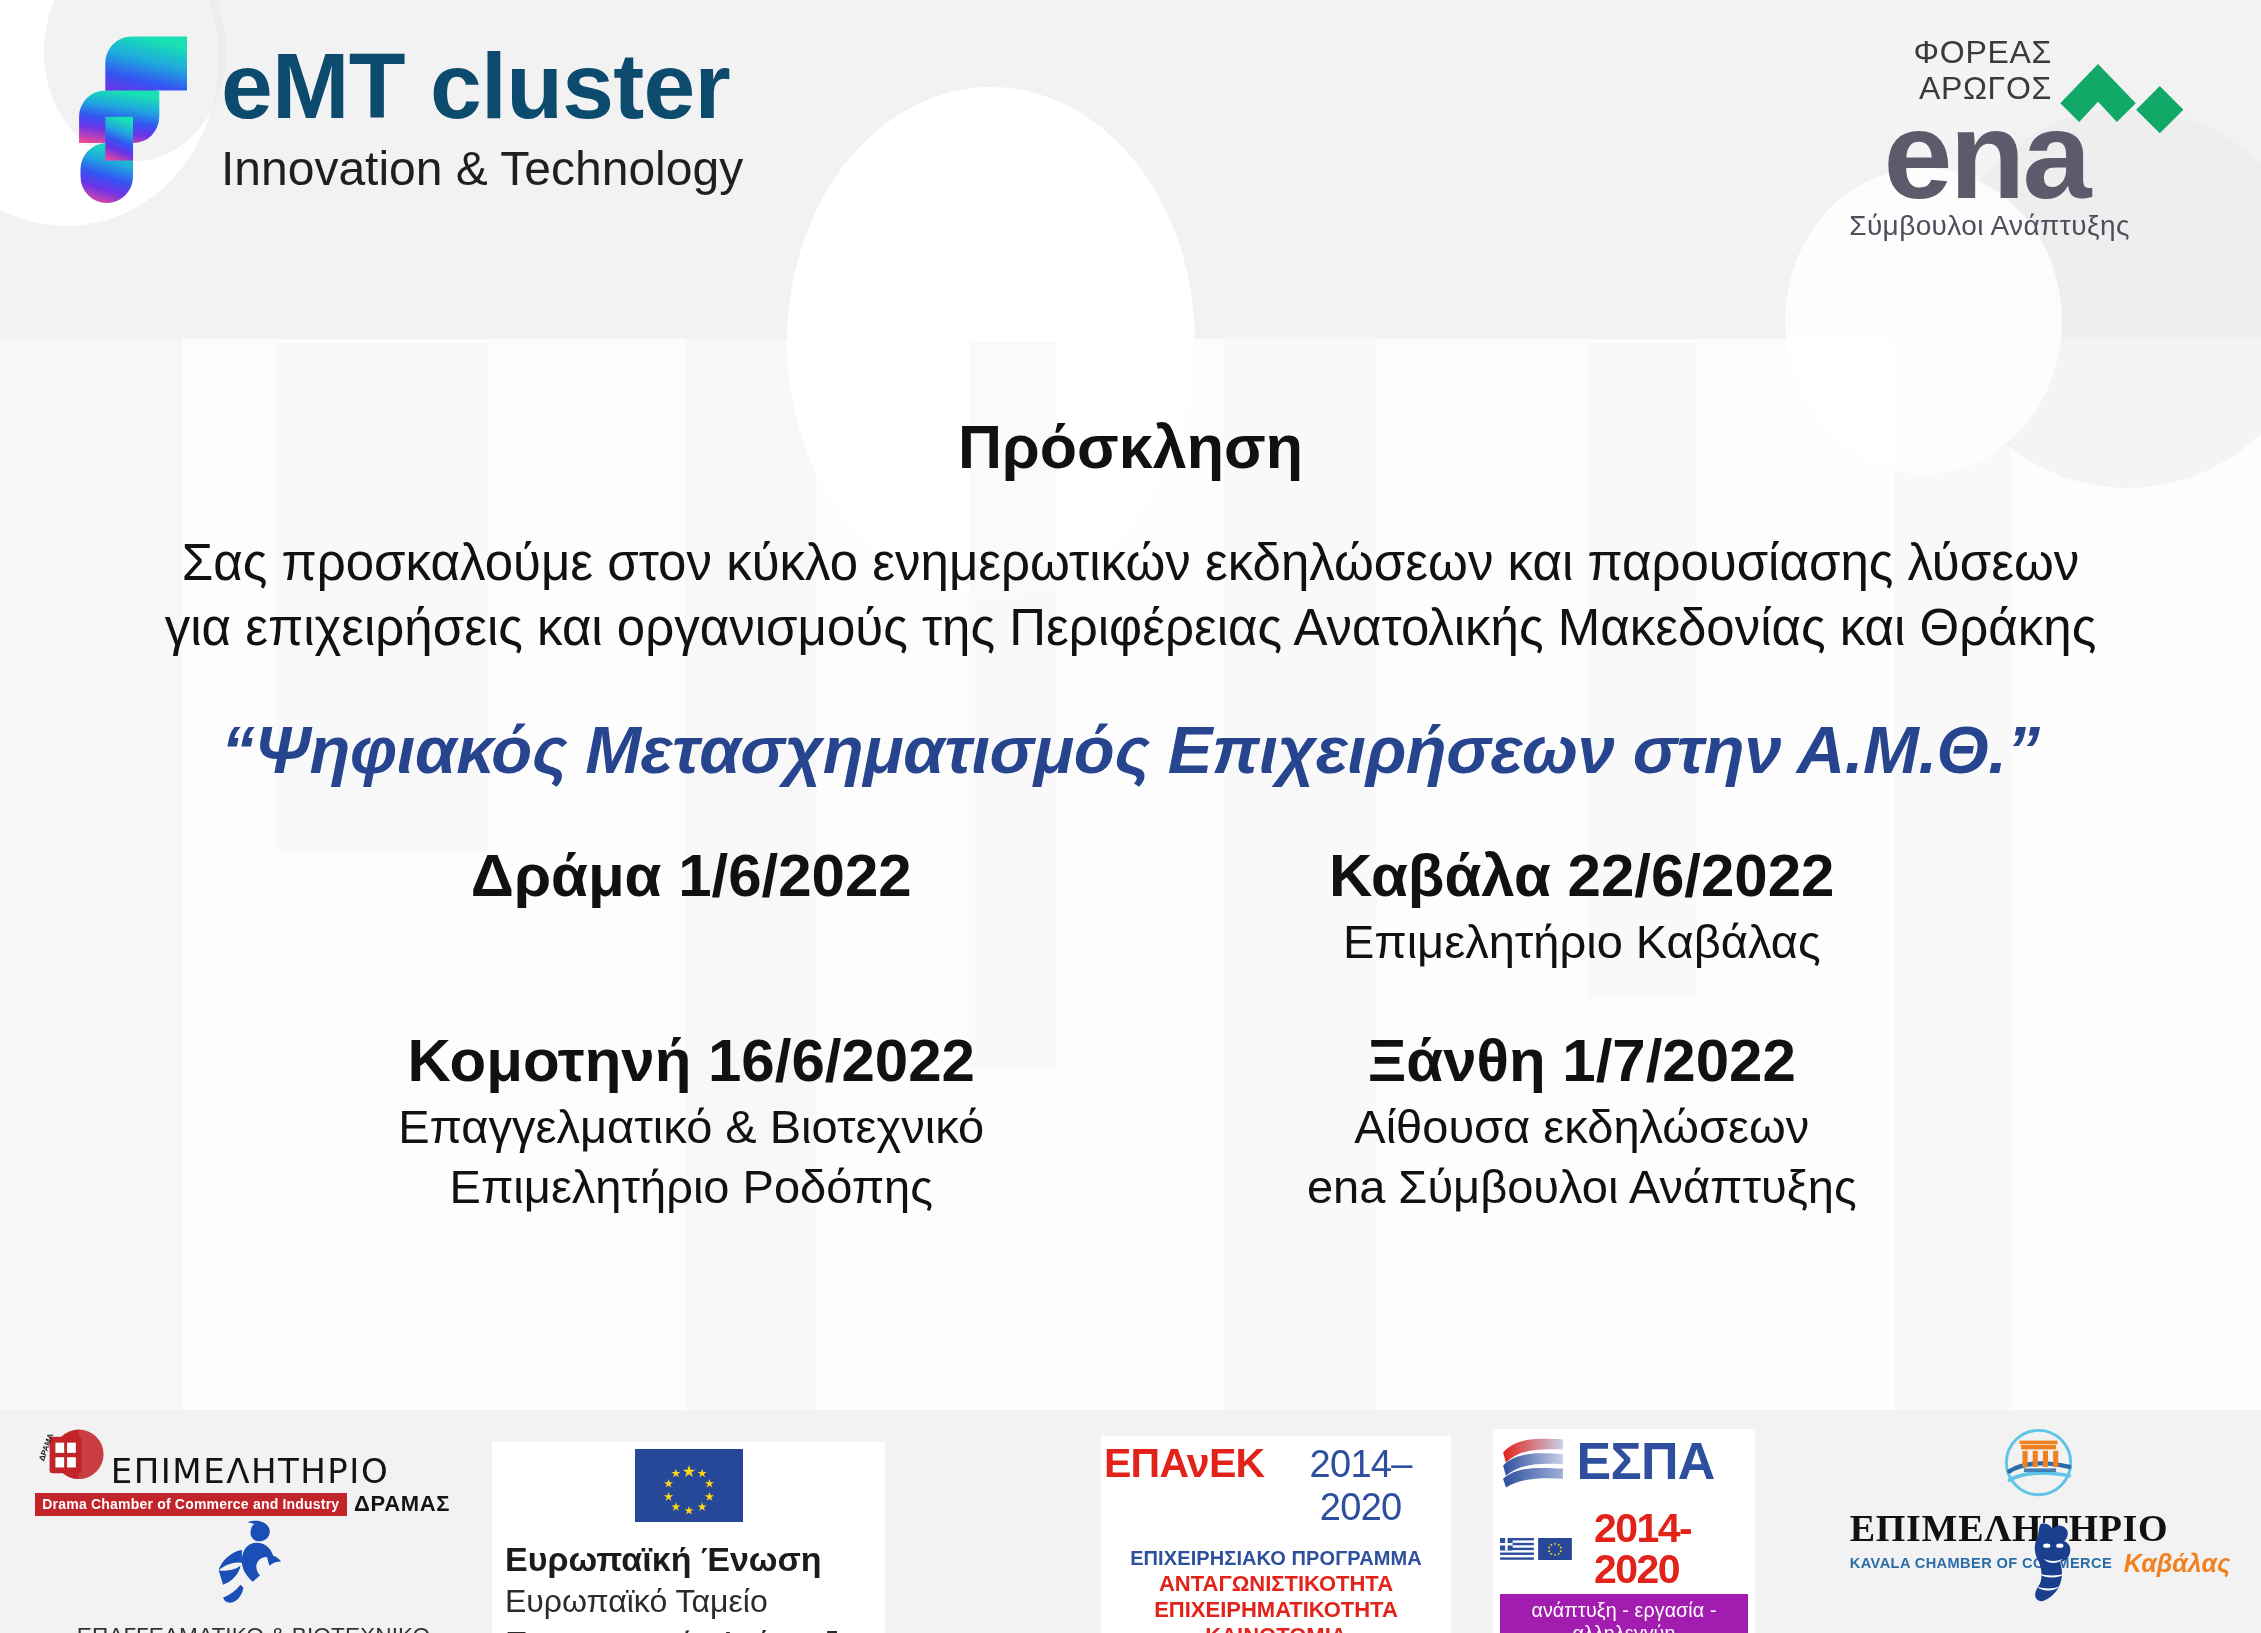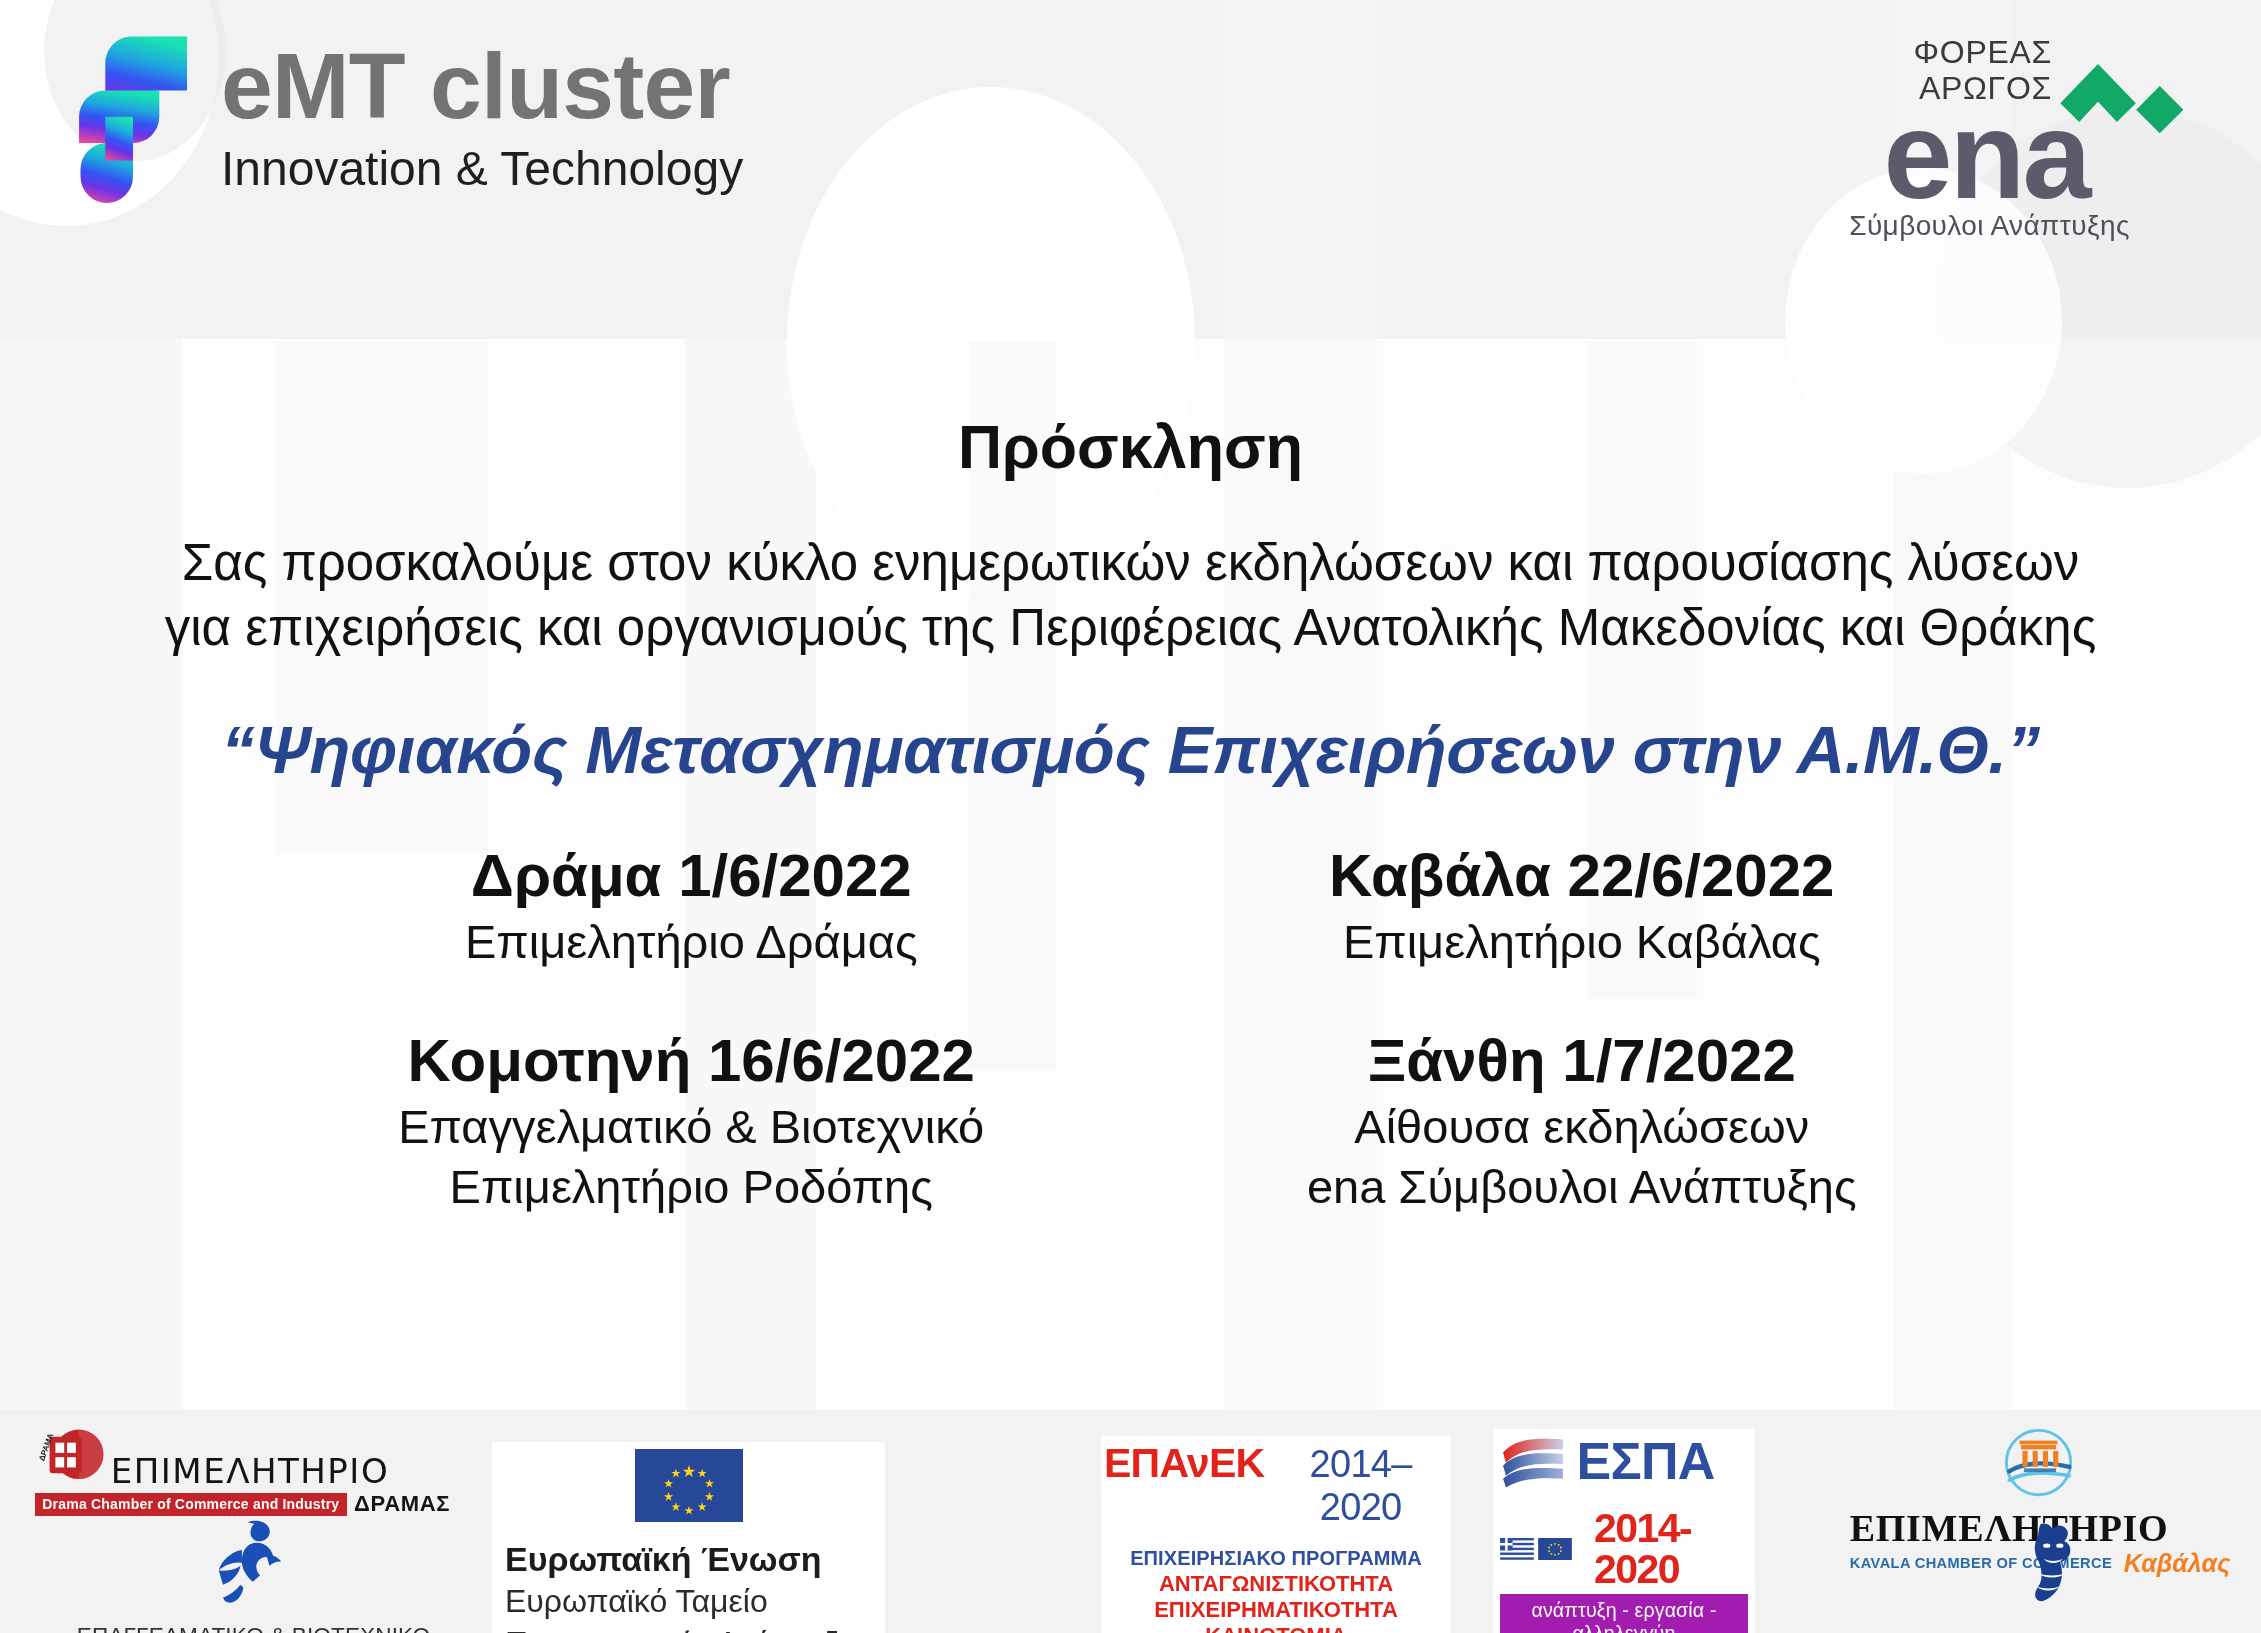--- a/index.html
+++ b/index.html
@@ -50,21 +50,21 @@
 
   .brand {
     position: absolute; left: 63px; top: 35px;
     display: flex; align-items: center; gap: 34px;
   }
 
   .brand-mark { width: 124px; height: 168px; flex: 0 0 auto; }
 
   .brand-text { display: flex; flex-direction: column; }
   .brand-title {
-    font-size: 93px; font-weight: 700; color: #737373;
+    font-size: 93px; font-weight: 700; color: #0c4a6e;
     letter-spacing: -0.7px; line-height: 1.02; white-space: nowrap;
   }
   .brand-sub {
     font-size: 48px; font-weight: 400; color: #1f1f1f;
     line-height: 1.25; margin-top: 4.4px; white-space: nowrap;
   }
 
   
   .ena {
     position: absolute; right: 64px; top: 29px;
@@ -275,21 +275,20 @@
       <div>Σας προσκαλούμε στον κύκλο ενημερωτικών εκδηλώσεων και παρουσίασης λύσεων</div>
       <div>για επιχειρήσεις και οργανισμούς της Περιφέρειας Ανατολικής Μακεδονίας και Θράκης</div>
     </div>
 
     <div class="event-title">“Ψηφιακός Μετασχηματισμός Επιχειρήσεων στην Α.Μ.Θ.”</div>
 
     <div class="events">
 
       <div class="event-cell">
         <div class="event-head">Δράμα 1/6/2022</div>
-        <div class="event-place">Επιμελητήριο Δράμας</div>
       </div>
 
       <div class="event-cell">
         <div class="event-head">Καβάλα 22/6/2022</div>
         <div class="event-place">Επιμελητήριο Καβάλας</div>
       </div>
 
       <div class="event-cell">
         <div class="event-head">Κομοτηνή 16/6/2022</div>
         <div class="event-place">Επαγγελματικό &amp; Βιοτεχνικό</div>

